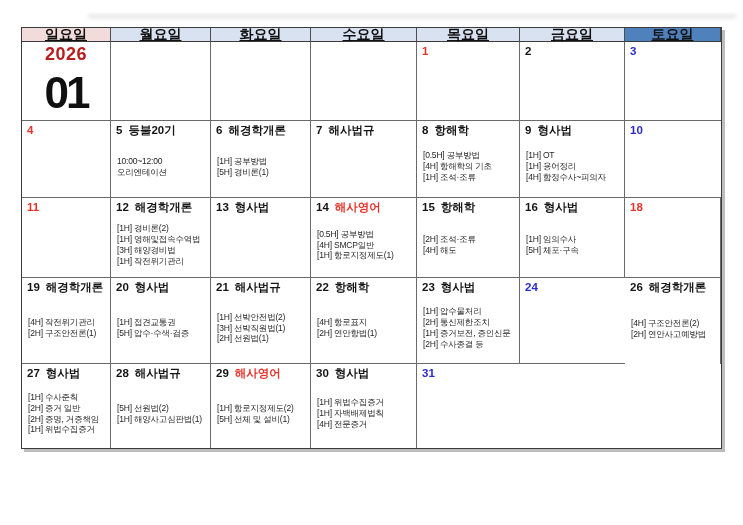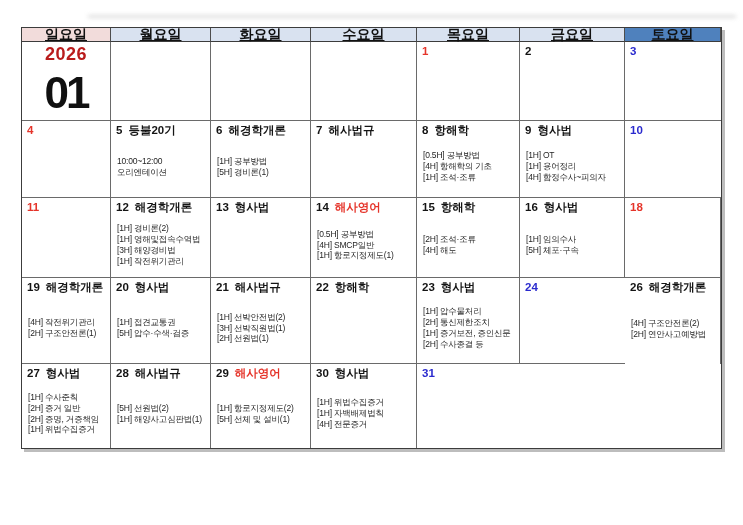--- a/index.html
+++ b/index.html
@@ -262,20 +262,24 @@
         <div class="day-line">[1H] 선박안전법(2)</div>
         <div class="day-line">[3H] 선박직원법(1)</div>
         <div class="day-line">[2H] 선원법(1)</div>
       </div>
     </div>
     <div class="cell">
       <div class="day-head">
         <span class="day-num">22</span>
         <span class="day-title">항해학</span>
       </div>
+      <div class="day-body">
+        <div class="day-line">[4H] 항로표지</div>
+        <div class="day-line">[2H] 연안항법(1)</div>
+      </div>
     </div>
     <div class="cell">
       <div class="day-head">
         <span class="day-num">23</span>
         <span class="day-title">형사법</span>
       </div>
       <div class="day-body">
         <div class="day-line">[1H] 압수물처리</div>
         <div class="day-line">[2H] 통신제한조치</div>
         <div class="day-line">[1H] 증거보전, 증인신문</div>

